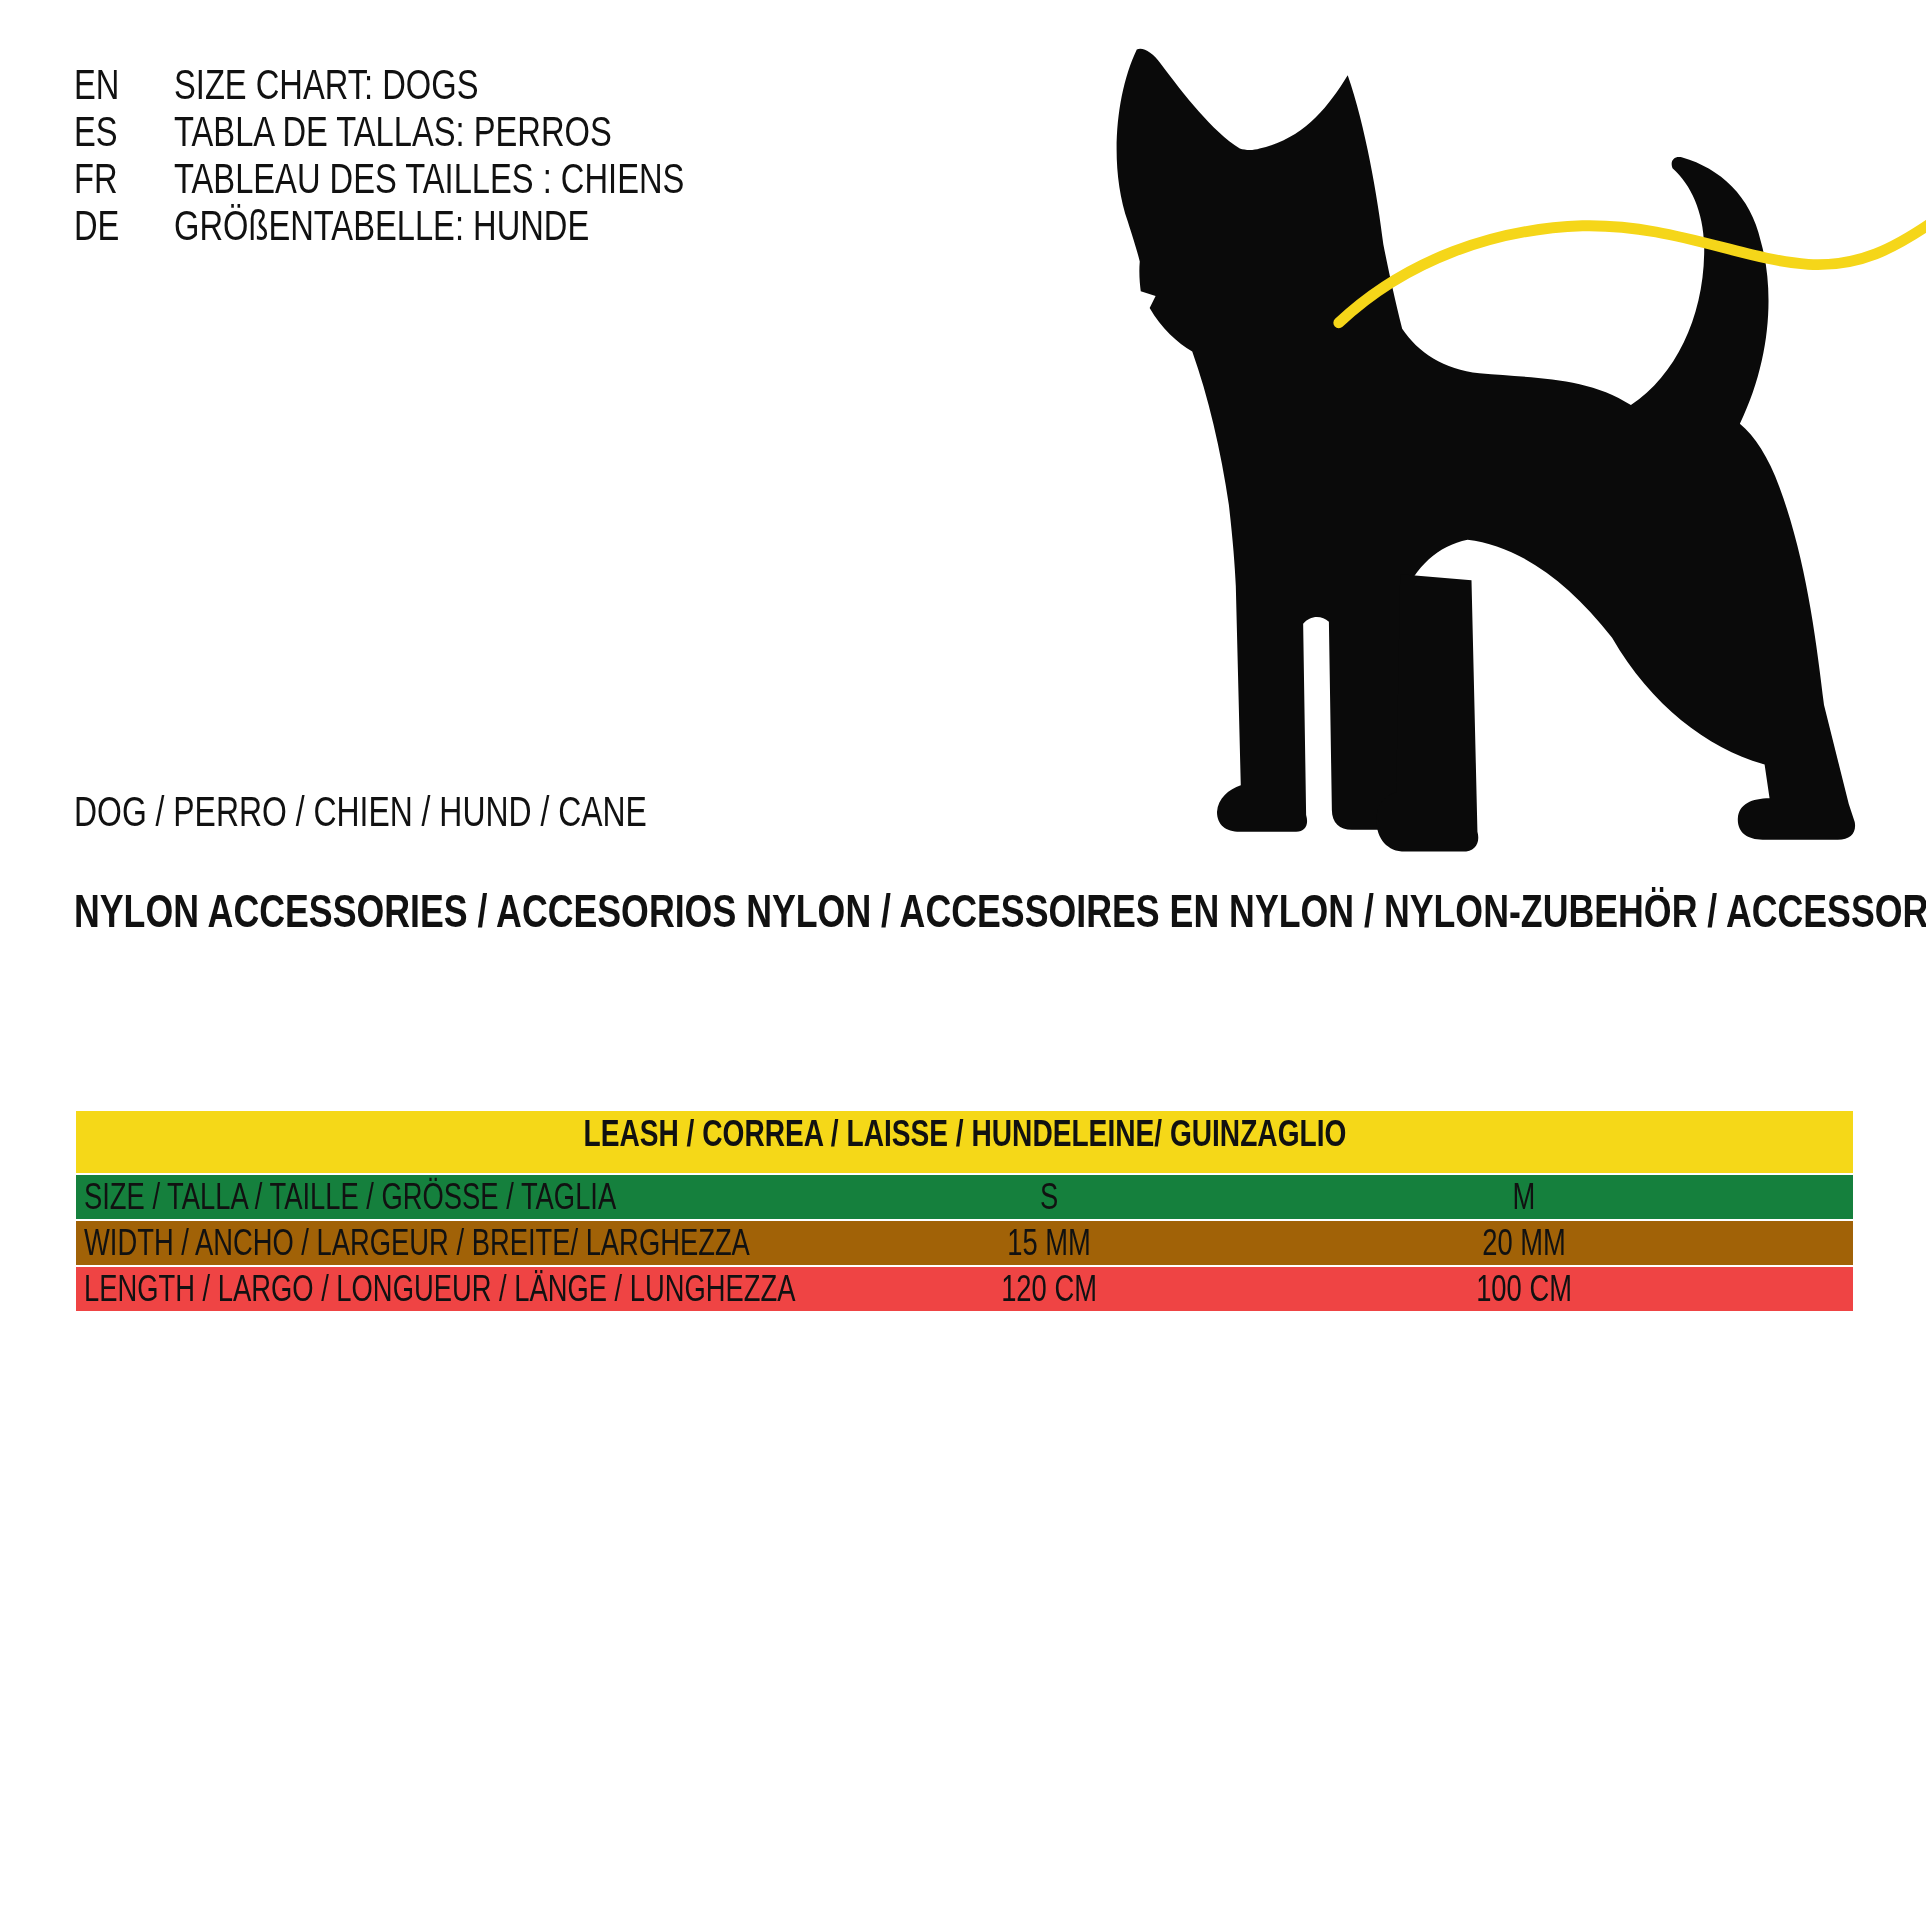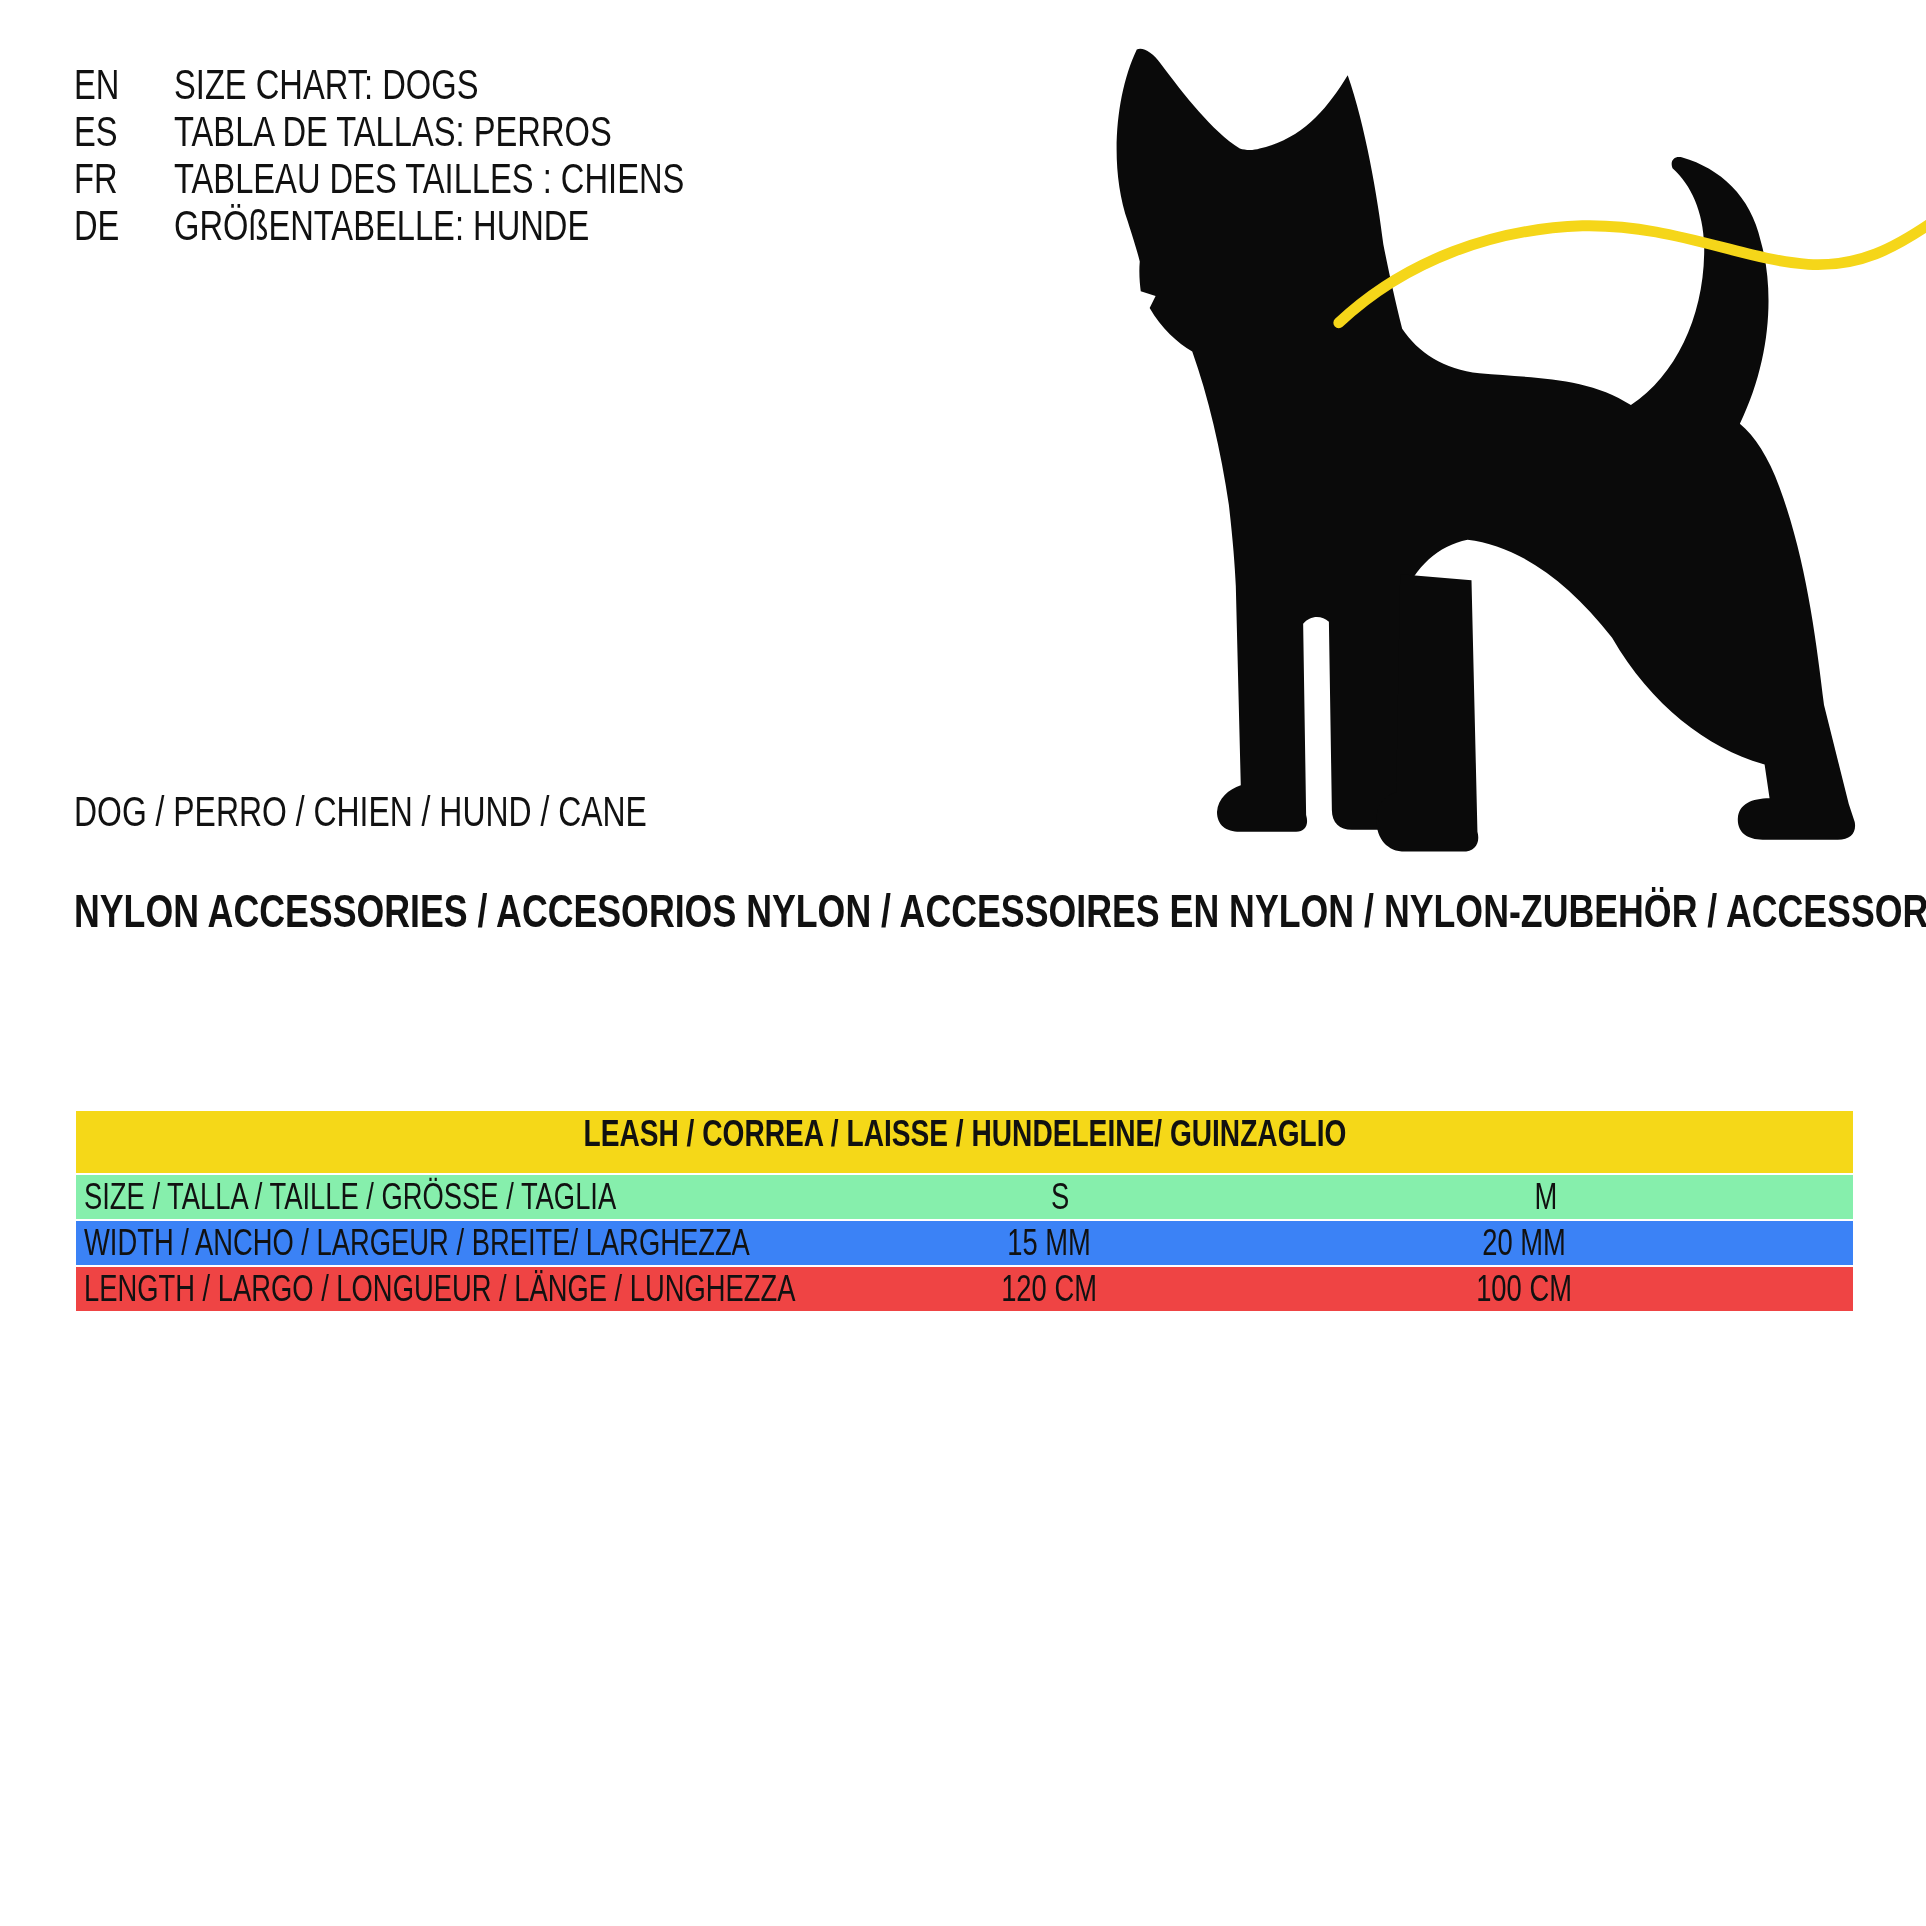--- a/index.html
+++ b/index.html
@@ -29,22 +29,22 @@
   .t-header{
     height:64px;line-height:46px;background:#F5D818;text-align:center;
     font-weight:700;font-size:37px;border-bottom:2px solid #ffffff;box-sizing:border-box;
   }
   .t-row{
     display:grid;grid-template-columns:46.5% 16.5% 37%;
     height:46px;line-height:44px;border-bottom:2px solid #ffffff;box-sizing:border-box;
   }
   .t-row .label{padding-left:8px;text-align:left;}
   .t-row .val{text-align:center;}
-  .row-size{background:#86efac;gap:11px;}
-  .row-width{background:#3b82f6;}
+  .row-size{background:#15803d;}
+  .row-width{background:#a16207;}
   .row-length{background:#ef4444;}
 </style>
 </head>
 <body>
 
 <div class="lang-list">
   <div class="lang-row">
     <span class="lang-code"><span class="cond">EN</span></span>
     <span class="cond">SIZE CHART: DOGS</span>
   </div>

